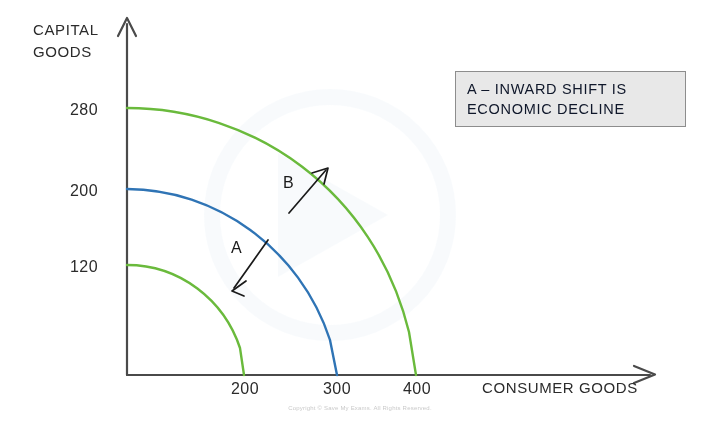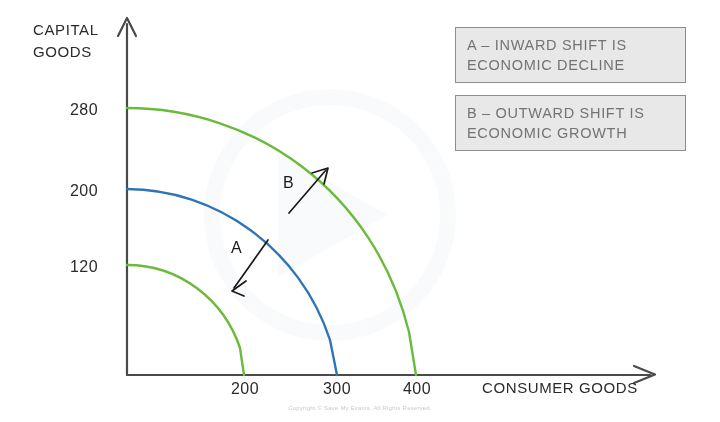--- a/index.html
+++ b/index.html
@@ -38,23 +38,24 @@
   }
 
   .legend-box{
     position:absolute;
     background:#e8e8e8;
     border:1px solid #8d8d8d;
     box-sizing:border-box;
     padding:7px 10px 8px 11px;
     font-size:14.5px;
     line-height:20px;
-    color:#737373;
+    color:#0f172a;
     letter-spacing:0.7px;
     white-space:pre-line;
+    margin-top:44px;
   }
   #legend-a{left:455px;top:27px;width:231px;height:56px;}
   #legend-b{left:455px;top:95px;width:231px;height:56px;}
 
   .wm{position:absolute;opacity:0.055;pointer-events:none;}
 </style>
 </head>
 <body>
 
 <div id="stage">
@@ -107,16 +108,14 @@
 
     <text class="tick-label" x="245" y="394" text-anchor="middle">200</text>
     <text class="tick-label" x="337" y="394" text-anchor="middle">300</text>
     <text class="tick-label" x="417" y="394" text-anchor="middle">400</text>
 
     <text class="copyright-text" x="360" y="410" text-anchor="middle">Copyright © Save My Exams. All Rights Reserved.</text>
   </svg>
 
   <div class="legend-box" id="legend-a">A – INWARD SHIFT IS
 ECONOMIC DECLINE</div>
-  <div class="legend-box" id="legend-b">B – OUTWARD SHIFT IS
-ECONOMIC GROWTH</div>
 
 </div>
 
 </body></html>

